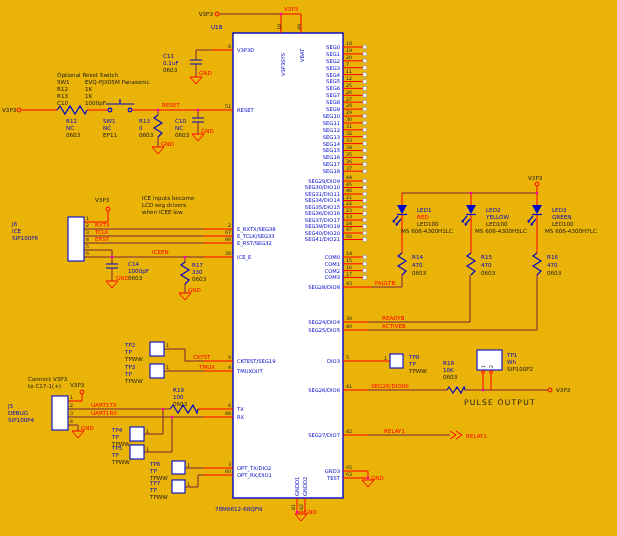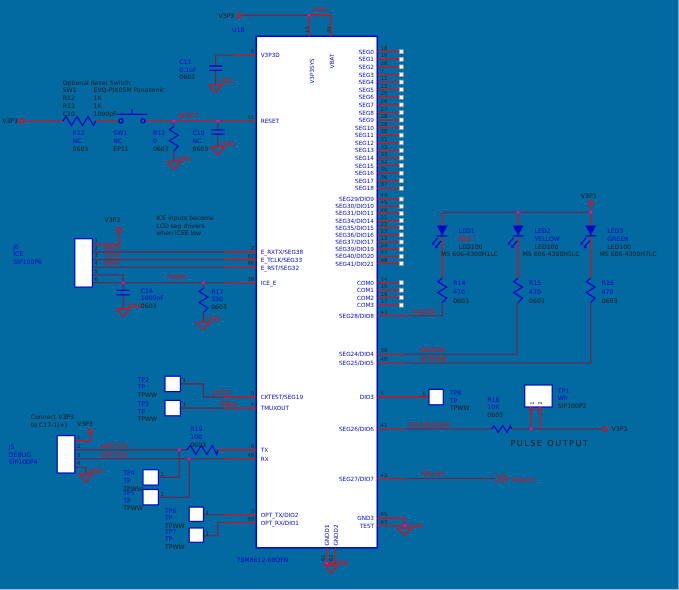--- a/index.html
+++ b/index.html
@@ -1,16 +1,16 @@
 <!DOCTYPE html>
 <html><head>
 <meta charset="utf-8">
 <style>
   html,body{margin:0;padding:0;background:#ffffff;}
-  #page{position:relative;width:617px;height:536px;background:#0369a1;overflow:hidden;text-align:center;}
+  #page{position:relative;width:617px;height:536px;background:#eab308;overflow:hidden;text-align:center;}
   svg{display:block;}
   text{font-family:"DejaVu Sans","Liberation Sans",sans-serif;font-size:5.6px;fill:#1a1a1a;}
   .tb{fill:#0008c8;}
   .tr{fill:#ff0000;}
   .tk{fill:#1a1a1a;}
   .tn{font-size:4.8px;fill:#222;}
   .pinname{font-size:5.2px;fill:#0008c8;}
   .pinnum{font-size:4.8px;fill:#222;}
   .big{font-size:7.6px;letter-spacing:1.2px;}
   .wm{stroke:#7a213d;stroke-width:1;fill:none;}

